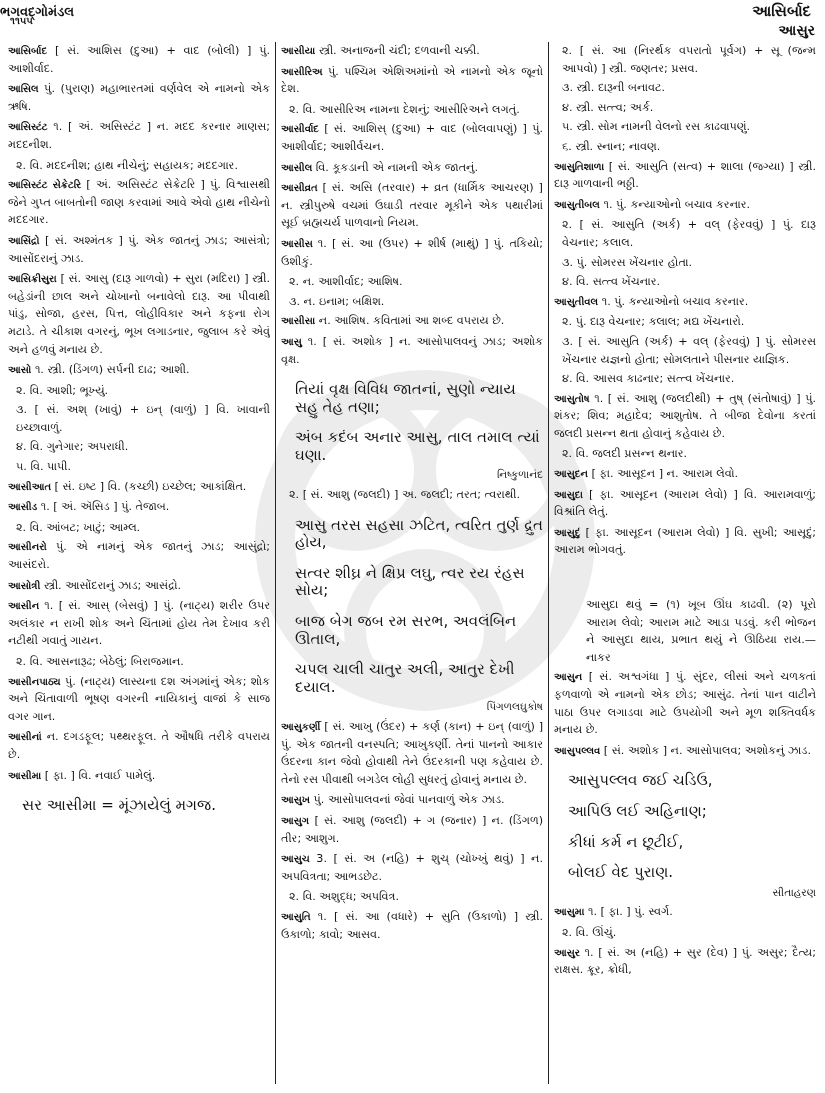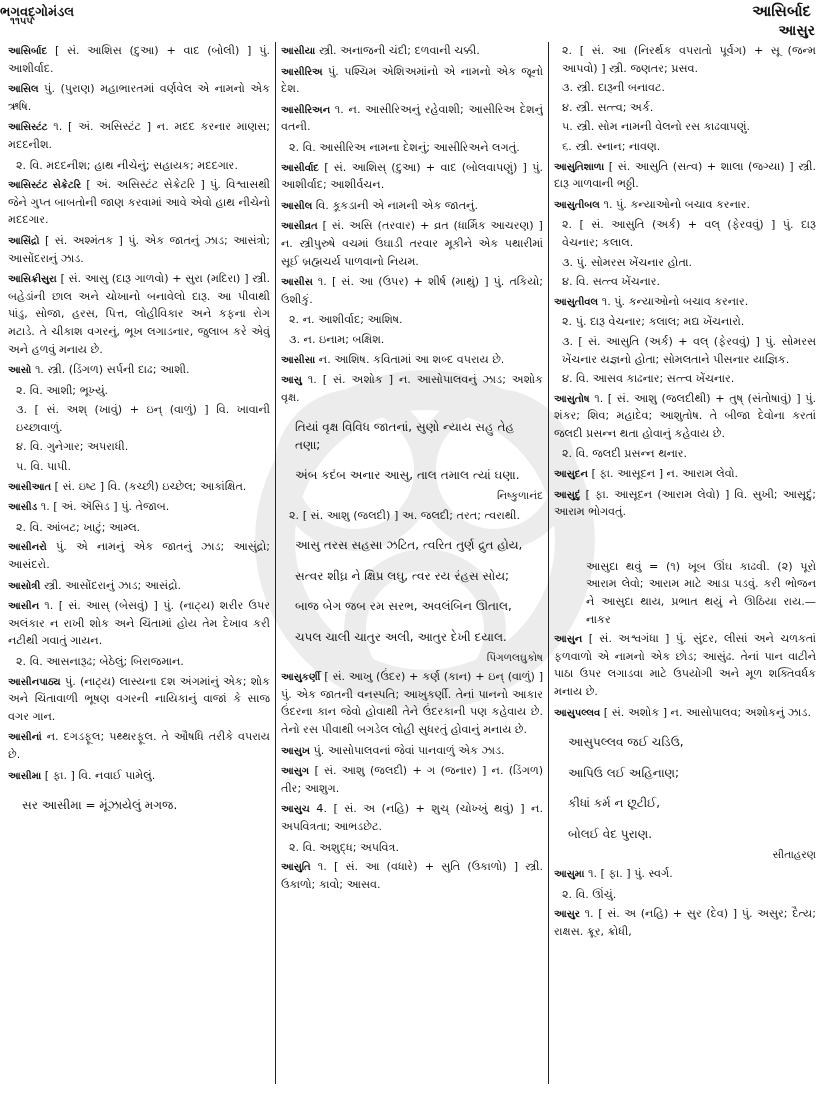--- a/index.html
+++ b/index.html
@@ -16,21 +16,21 @@
          font-size: 11.2px; line-height: 17.6px; }
   .col1 { left: 8px; width: 262px; }
   .col2 { left: 281px; width: 262px; }
   .col3 { left: 554px; width: 262px; }
   .divider { position: absolute; top: 42px; width: 0; height: 1042px; border-left: 1.2px solid #222; }
   .div1 { left: 275px; }
   .div2 { left: 548px; }
   .entry { margin: 0 0 3px 0; text-align: justify; }
   .entry .hw { font-weight: bold; font-size: 10px; }
   .sense { margin: 0 0 2px 8px; text-align: justify; }
-  .quote { margin: 13px 0 2px 14px; font-size: 12px; }
+  .quote { margin: 13px 0 2px 14px; font-size: 15px; }
   .quote-right { text-align: right; font-size: 10.6px; margin: 0 0 2px 0; }
   .indented { padding-left: 24px; margin-top: 37px; }
 </style>
 </head>
 <body>
 
 <svg class="watermark" viewBox="0 0 380 420">
   <circle cx="190" cy="210" r="150" fill="none" stroke="#000" stroke-width="40"></circle>
   <circle cx="120" cy="140" r="70" fill="none" stroke="#000" stroke-width="22"></circle>
   <circle cx="260" cy="140" r="70" fill="none" stroke="#000" stroke-width="22"></circle>
@@ -68,21 +68,20 @@
     <div class="entry"><span class="hw">આસીન</span><span> ૧. [ સં. આસ્ (બેસવું) ] પું. (નાટ્ય) શરીર ઉપર અલંકાર ન રાખી શોક અને ચિંતામાં હોય તેમ દેખાવ કરી નટીથી ગવાતું ગાયન.</span></div>
     <div class="sense">૨. વિ. આસનારૂઢ; બેઠેલું; બિરાજમાન.</div>
     <div class="entry"><span class="hw">આસીનપાઠ્ય</span><span> પું. (નાટ્ય) લાસ્યના દશ અંગમાંનું એક; શોક અને ચિંતાવાળી ભૂષણ વગરની નાયિકાનું વાજાં કે સાજ વગર ગાન.</span></div>
     <div class="entry"><span class="hw">આસીનાં</span><span> ન. દગડફૂલ; પથ્થરફૂલ. તે ઔષધિ તરીકે વપરાય છે.</span></div>
     <div class="entry"><span class="hw">આસીમા</span><span> [ ફા. ] વિ. નવાઈ પામેલું.</span></div>
     <div class="quote">સર આસીમા = મૂંઝાયેલું મગજ.</div>
   </div>
 <div class="col col2">
     <div class="entry"><span class="hw">આસીયા</span><span> સ્ત્રી. અનાજની ચંદી; દળવાની ચક્કી.</span></div>
     <div class="entry"><span class="hw">આસીરિઅ</span><span> પું. પશ્ચિમ એશિઅમાંનો એ નામનો એક જૂનો દેશ.</span></div>
-    <div class="entry"><span class="hw">આસીરિઅન</span><span> ૧. ન. આસીરિઅનું રહેવાશી; આસીરિઅ દેશનું વતની.</span></div>
     <div class="sense">૨. વિ. આસીરિઅ નામના દેશનું; આસીરિઅને લગતું.</div>
     <div class="entry"><span class="hw">આસીર્વાદ</span><span> [ સં. આશિસ્ (દુઆ) + વાદ (બોલવાપણું) ] પું. આશીર્વાદ; આશીર્વચન.</span></div>
     <div class="entry"><span class="hw">આસીલ</span><span> વિ. કૂકડાની એ નામની એક જાતનું.</span></div>
     <div class="entry"><span class="hw">આસીવ્રત</span><span> [ સં. અસિ (તરવાર) + વ્રત (ધાર્મિક આચરણ) ] ન. સ્ત્રીપુરુષે વચમાં ઉઘાડી તરવાર મૂકીને એક પથારીમાં સૂઈ બ્રહ્મચર્ય પાળવાનો નિયમ.</span></div>
     <div class="entry"><span class="hw">આસીસ</span><span> ૧. [ સં. આ (ઉપર) + શીર્ષ (માથું) ] પું. તકિયો; ઉશીકું.</span></div>
     <div class="sense">૨. ન. આશીર્વાદ; આશિષ.</div>
     <div class="sense">૩. ન. ઇનામ; બક્ષિશ.</div>
     <div class="entry"><span class="hw">આસીસા</span><span> ન. આશિષ. કવિતામાં આ શબ્દ વપરાય છે.</span></div>
     <div class="entry"><span class="hw">આસુ</span><span> ૧. [ સં. અશોક ] ન. આસોપાલવનું ઝાડ; અશોક વૃક્ષ.</span></div>
     <div class="quote">તિયાં વૃક્ષ વિવિધ જાતનાં, સુણો ન્યાય સહુ તેહ તણા;</div>
@@ -90,21 +89,21 @@
     <div class="quote-right">નિષ્કુળાનંદ</div>
     <div class="sense">૨. [ સં. આશુ (જલદી) ] અ. જલદી; તરત; ત્વરાથી.</div>
     <div class="quote">આસુ તરસ સહસા ઝટિત, ત્વરિત તુર્ણ દ્રુત હોય,</div>
     <div class="quote">સત્વર શીઘ્ર ને ક્ષિપ્ર લઘુ, ત્વર રય રંહસ સોય;</div>
     <div class="quote">બાજ બેગ જબ રમ સરભ, અવલંબિન ઊતાલ,</div>
     <div class="quote">ચપલ ચાલી ચાતુર અલી, આતુર દેખી દયાલ.</div>
     <div class="quote-right">પિંગળલઘુકોષ</div>
     <div class="entry"><span class="hw">આસુકર્ણી</span><span> [ સં. આખુ (ઉંદર) + કર્ણ (કાન) + ઇન્ (વાળું) ] પું. એક જાતની વનસ્પતિ; આખુકર્ણી. તેનાં પાનનો આકાર ઉંદરના કાન જેવો હોવાથી તેને ઉંદરકાની પણ કહેવાય છે. તેનો રસ પીવાથી બગડેલ લોહી સુધરતું હોવાનું મનાય છે.</span></div>
     <div class="entry"><span class="hw">આસુખ</span><span> પું. આસોપાલવનાં જેવાં પાનવાળું એક ઝાડ.</span></div>
     <div class="entry"><span class="hw">આસુગ</span><span> [ સં. આશુ (જલદી) + ગ (જનાર) ] ન. (ડિંગળ) તીર; આશુગ.</span></div>
-    <div class="entry"><span class="hw">આસુચ</span><span> 4. [ સં. અ (નહિ) + શુચ્ (ચોખ્ખું થવું) ] ન. અપવિત્રતા; આભડછેટ.</span></div>
+    <div class="entry"><span class="hw">આસુચ</span><span> 3. [ સં. અ (નહિ) + શુચ્ (ચોખ્ખું થવું) ] ન. અપવિત્રતા; આભડછેટ.</span></div>
     <div class="sense">૨. વિ. અશુદ્ધ; અપવિત્ર.</div>
     <div class="entry"><span class="hw">આસુતિ</span><span> ૧. [ સં. આ (વધારે) + સુતિ (ઉકાળો) ] સ્ત્રી. ઉકાળો; કાવો; આસવ.</span></div>
   </div>
 <div class="col col3">
     <div class="sense">૨. [ સં. આ (નિરર્થક વપરાતો પૂર્વગ) + સૂ (જન્મ આપવો) ] સ્ત્રી. જણતર; પ્રસવ.</div>
     <div class="sense">૩. સ્ત્રી. દારૂની બનાવટ.</div>
     <div class="sense">૪. સ્ત્રી. સત્ત્વ; અર્ક.</div>
     <div class="sense">૫. સ્ત્રી. સોમ નામની વેલનો રસ કાઢવાપણું.</div>
     <div class="sense">૬. સ્ત્રી. સ્નાન; નાવણ.</div>
     <div class="entry"><span class="hw">આસુતિશાળા</span><span> [ સં. આસુતિ (સત્વ) + શાલા (જગ્યા) ] સ્ત્રી. દારૂ ગાળવાની ભઠ્ઠી.</span></div>
@@ -112,20 +111,21 @@
     <div class="sense">૨. [ સં. આસુતિ (અર્ક) + વલ્ (ફેરવવું) ] પું. દારૂ વેચનાર; કલાલ.</div>
     <div class="sense">૩. પું. સોમરસ ખેંચનાર હોતા.</div>
     <div class="sense">૪. વિ. સત્ત્વ ખેંચનાર.</div>
     <div class="entry"><span class="hw">આસુતીવલ</span><span> ૧. પું. કન્યાઓનો બચાવ કરનાર.</span></div>
     <div class="sense">૨. પું. દારૂ વેચનાર; કલાલ; મદ્ય ખેંચનારો.</div>
     <div class="sense">૩. [ સં. આસુતિ (અર્ક) + વલ્ (ફેરવવું) ] પું. સોમરસ ખેંચનાર યજ્ઞનો હોતા; સોમલતાને પીસનાર યાજ્ઞિક.</div>
     <div class="sense">૪. વિ. આસવ કાઢનાર; સત્ત્વ ખેંચનાર.</div>
     <div class="entry"><span class="hw">આસુતોષ</span><span> ૧. [ સં. આશુ (જલદીથી) + તુષ્ (સંતોષાવું) ] પું. શંકર; શિવ; મહાદેવ; આશુતોષ. તે બીજા દેવોના કરતાં જલદી પ્રસન્ન થતા હોવાનું કહેવાય છે.</span></div>
     <div class="sense">૨. વિ. જલદી પ્રસન્ન થનાર.</div>
     <div class="entry"><span class="hw">આસુદન</span><span> [ ફા. આસૂદન ] ન. આરામ લેવો.</span></div>
+    <div class="entry"><span class="hw">આસુદા</span><span> [ ફા. આસૂદન (આરામ લેવો) ] વિ. આરામવાળું; વિશ્રાંતિ લેતું.</span></div>
     <div class="entry"><span class="hw">આસુદું</span><span> [ ફા. આસૂદન (આરામ લેવો) ] વિ. સુખી; આસૂદું; આરામ ભોગવતું.</span></div>
     <div class="sense indented">આસુદા થવું = (૧) ખૂબ ઊંઘ કાઢવી. (૨) પૂરો આરામ લેવો; આરામ માટે આડા પડવું. કરી ભોજન ને આસુદા થાય, પ્રભાત થયું ને ઊઠિયા રાય.—નાકર</div>
     <div class="entry"><span class="hw">આસુન</span><span> [ સં. અશ્વગંધા ] પું. સુંદર, લીસાં અને ચળકતાં ફળવાળો એ નામનો એક છોડ; આસુંઢ. તેનાં પાન વાટીને પાઠા ઉપર લગાડવા માટે ઉપયોગી અને મૂળ શક્તિવર્ધક મનાય છે.</span></div>
     <div class="entry"><span class="hw">આસુપલ્લવ</span><span> [ સં. અશોક ] ન. આસોપાલવ; અશોકનું ઝાડ.</span></div>
     <div class="quote">આસુપલ્લવ જઈ ચડિઉ,</div>
     <div class="quote">આપિઉ લઈ અહિનાણ;</div>
     <div class="quote">કીધાં કર્મ ન છૂટીઈ,</div>
     <div class="quote">બોલઈ વેદ પુરાણ.</div>
     <div class="quote-right">સીતાહરણ</div>
     <div class="entry"><span class="hw">આસુમા</span><span> ૧. [ ફા. ] પું. સ્વર્ગ.</span></div>

